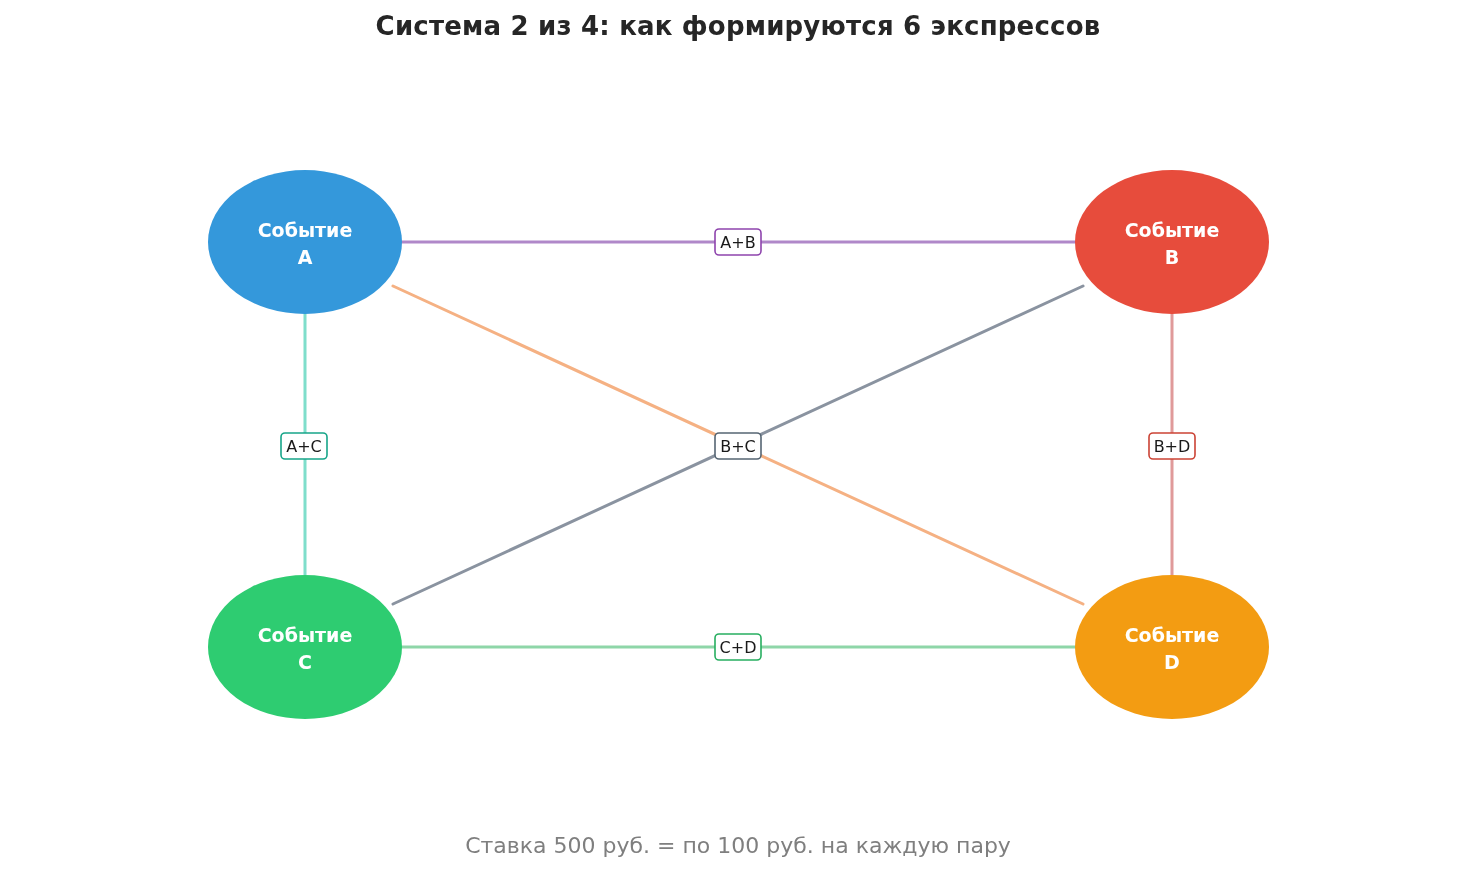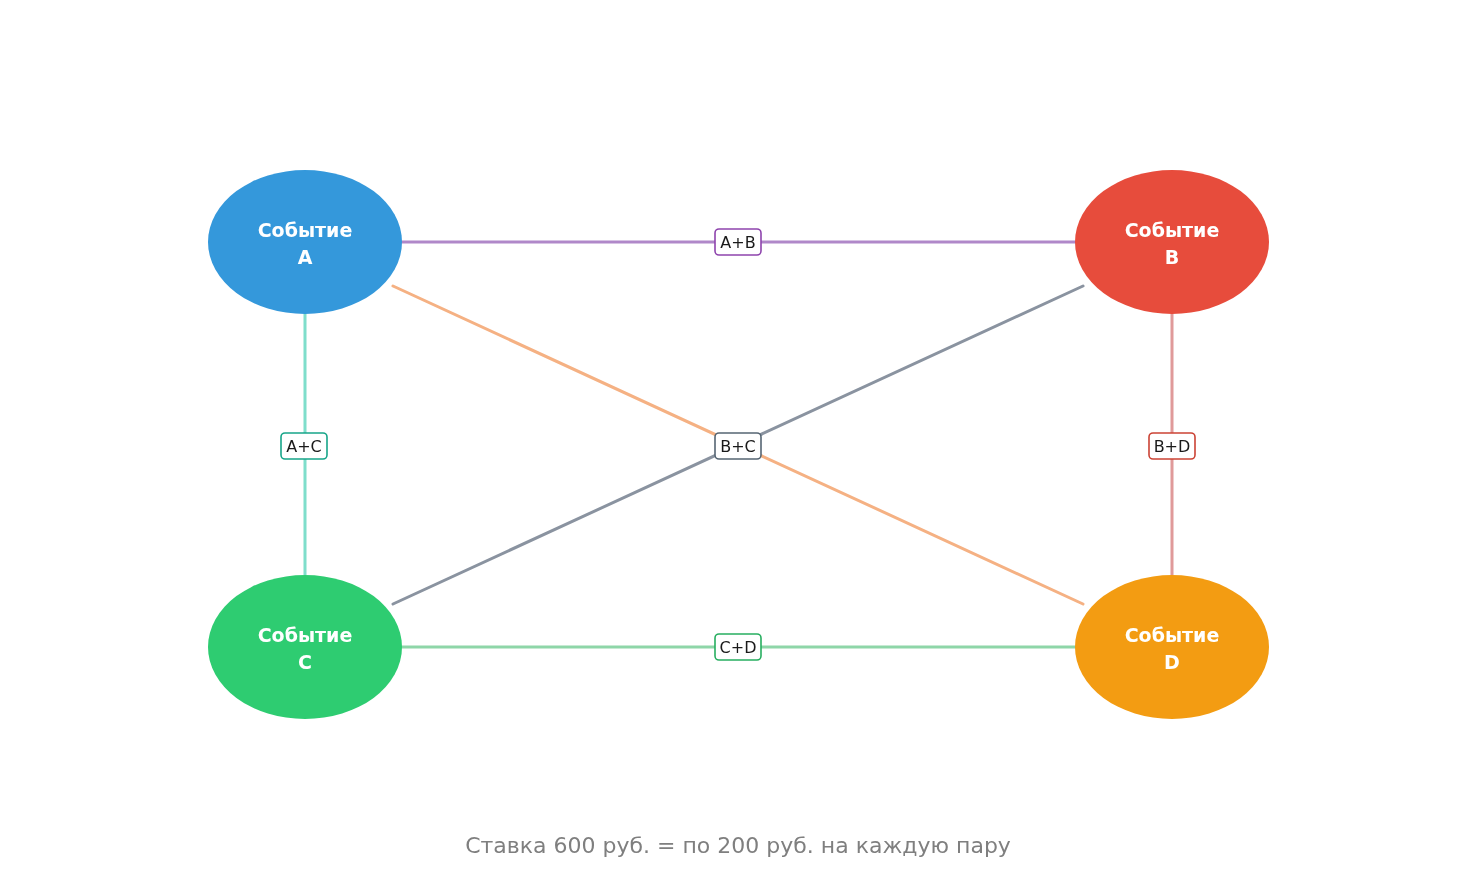--- a/index.html
+++ b/index.html
@@ -61,20 +61,21 @@
   .edge-label-box {
     fill: #ffffff;
     stroke-width: 1.6;
   }
 </style>
 </head>
 <body>
 
 <div id="stage">
 
+  <div id="title">Система 2 из 4: как формируются 6 экспрессов</div>
 
   <svg id="graph" viewBox="0 0 1476 876">
 
     <g>
       <line stroke-width="3" stroke-linecap="round" x1="402" y1="242" x2="1075" y2="242" stroke="#b088c9"></line>
       <line stroke-width="3" stroke-linecap="round" x1="305" y1="314" x2="305" y2="575" stroke="#7fdecb"></line>
       <line stroke-width="3" stroke-linecap="round" x1="393" y1="286" x2="1083" y2="604" stroke="#f5b183"></line>
       <line stroke-width="3" stroke-linecap="round" x1="1083" y1="286" x2="393" y2="604" stroke="#8a93a0"></line>
       <line stroke-width="3" stroke-linecap="round" x1="1172" y1="314" x2="1172" y2="575" stroke="#e09a9a"></line>
       <line stroke-width="3" stroke-linecap="round" x1="402" y1="647" x2="1075" y2="647" stroke="#8ed6a8"></line>
@@ -117,15 +118,15 @@
       <rect class="edge-label-box" rx="4" ry="4" x="1149" y="433" width="46" height="26" stroke="#cb4335"></rect>
       <text class="edge-label-text" text-anchor="middle" x="1172" y="452">B+D</text>
     </g>
     <g>
       <rect class="edge-label-box" rx="4" ry="4" x="715" y="634" width="46" height="26" stroke="#27ae60"></rect>
       <text class="edge-label-text" text-anchor="middle" x="738" y="653">C+D</text>
     </g>
 
   </svg>
 
-  <div id="footer">Ставка 600 руб. = по 200 руб. на каждую пару</div>
+  <div id="footer">Ставка 500 руб. = по 100 руб. на каждую пару</div>
 
 </div>
 
 </body></html>

